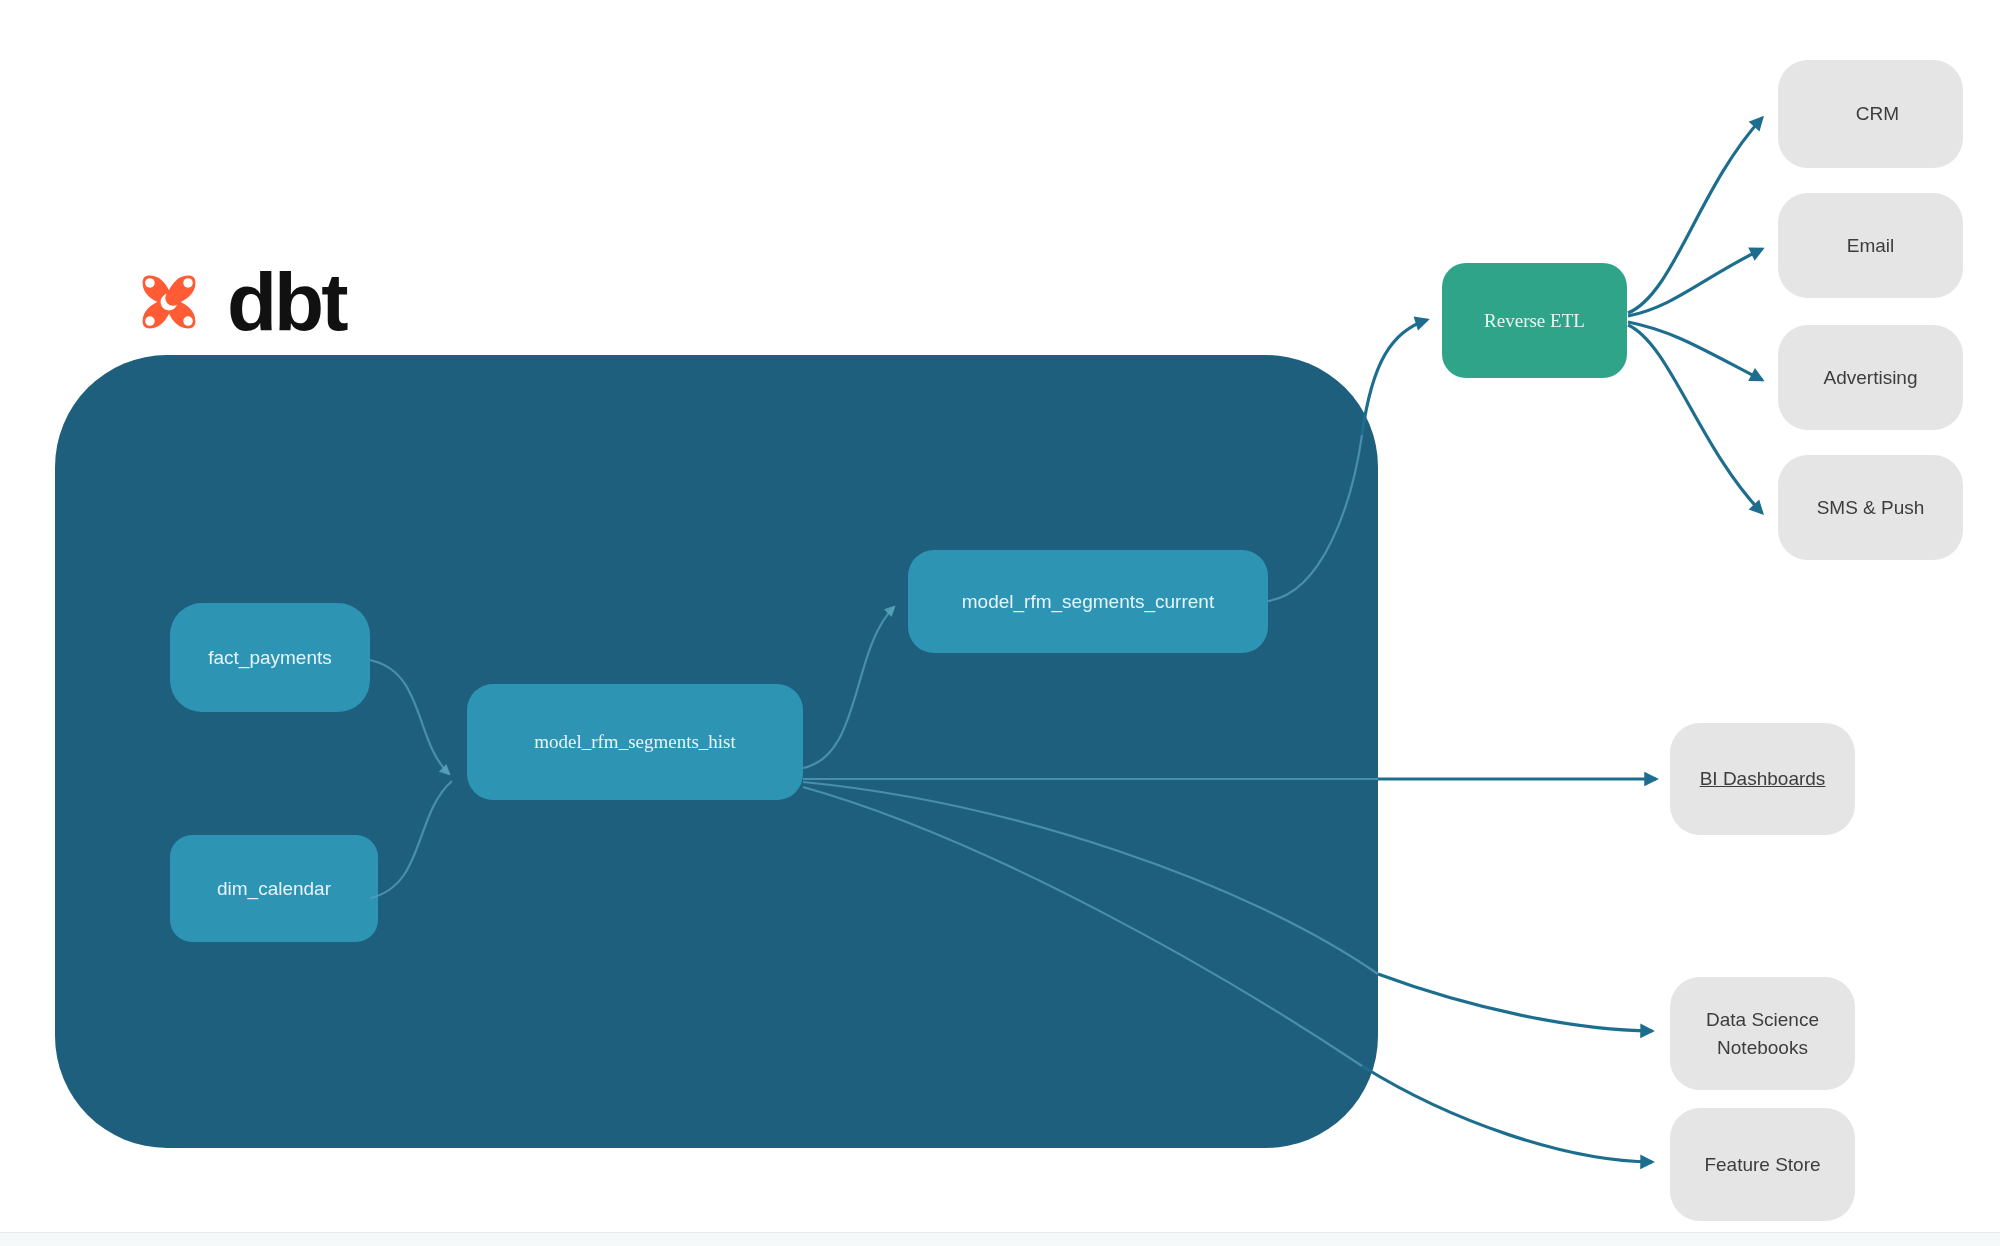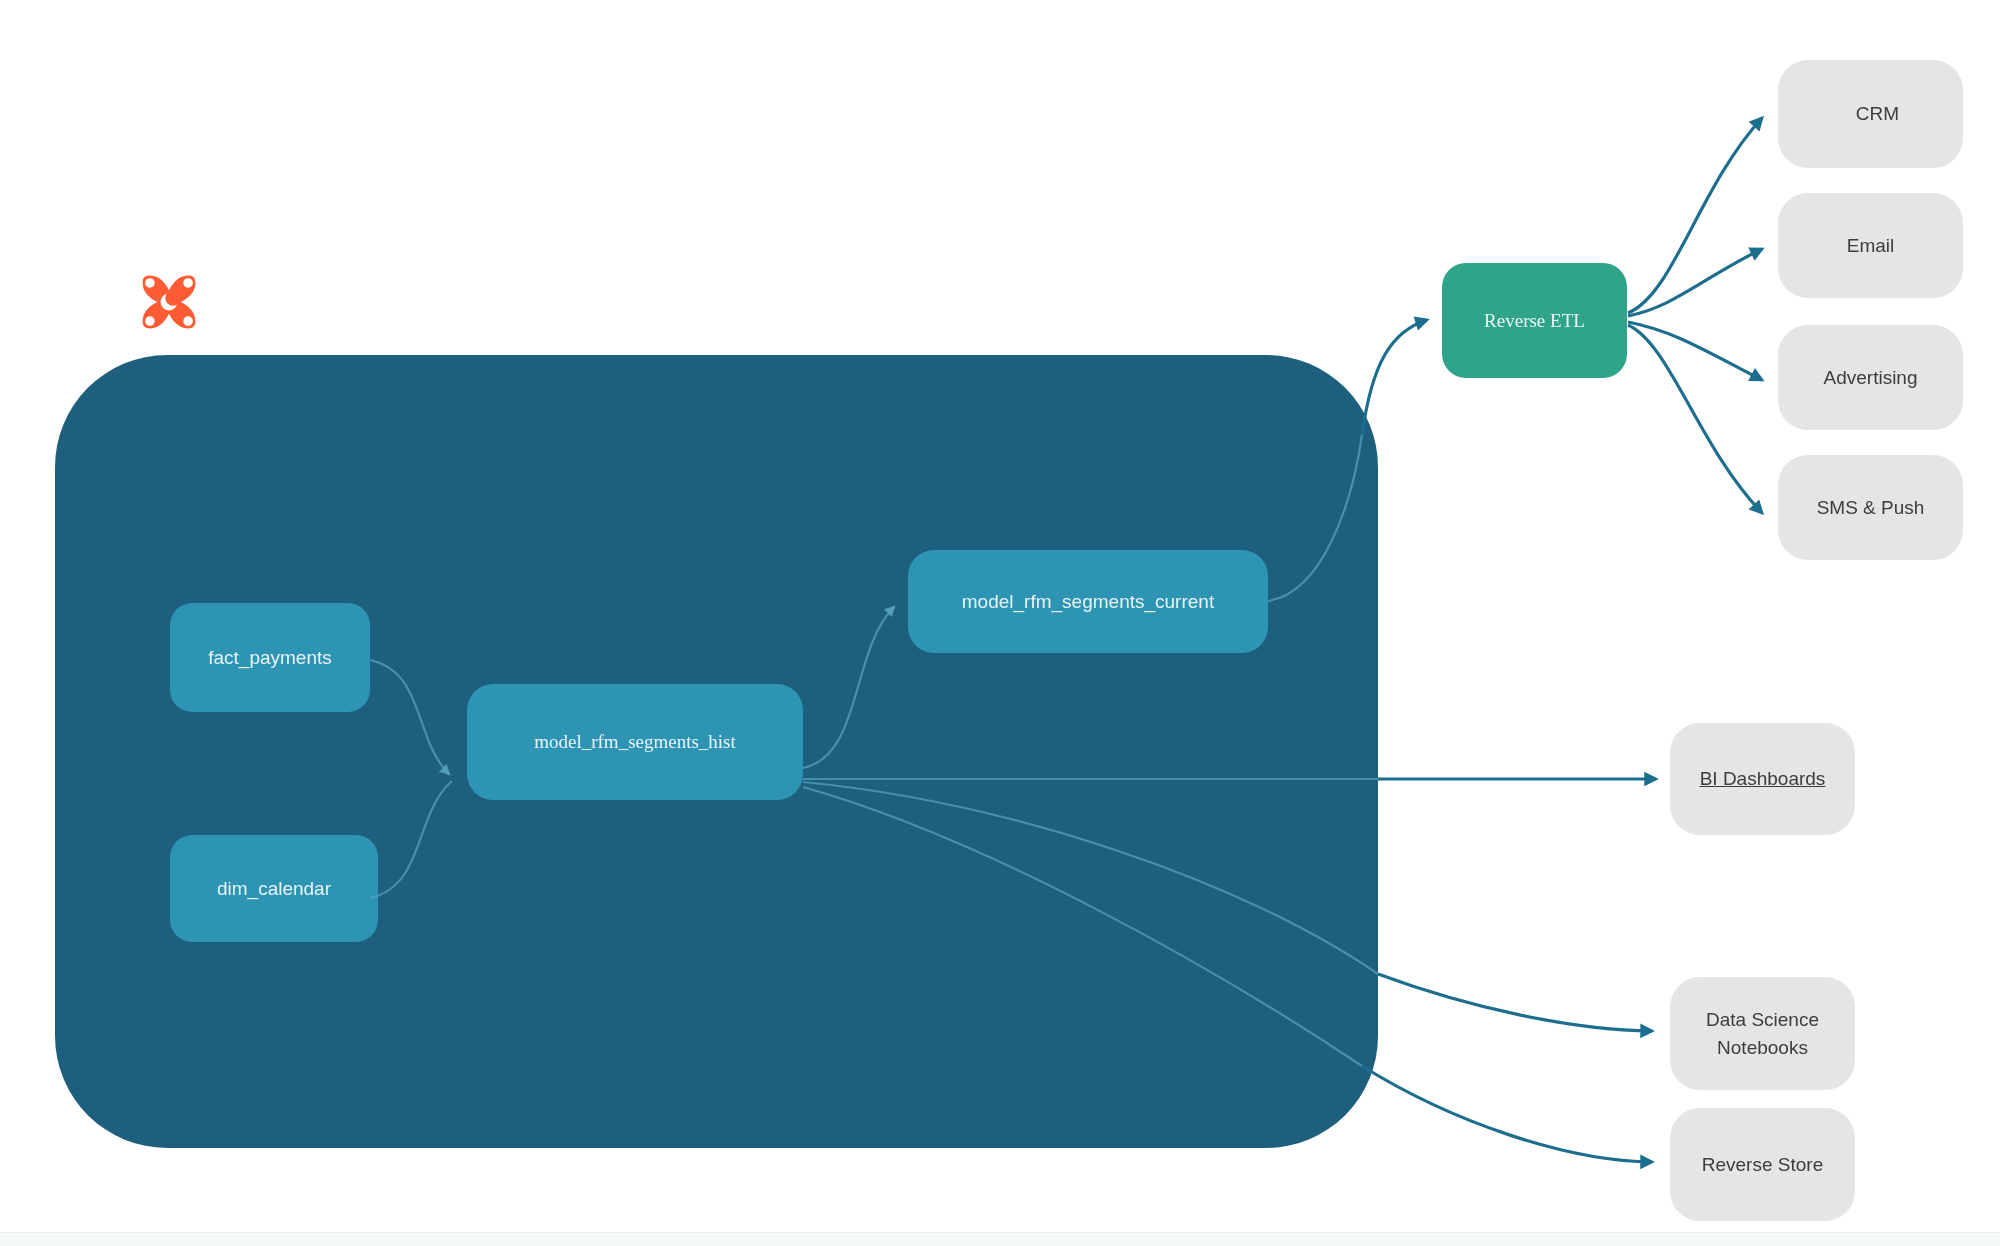--- a/index.html
+++ b/index.html
@@ -30,21 +30,21 @@
   .node{
     position:absolute;display:flex;align-items:center;justify-content:center;
     box-sizing:border-box;text-align:center;font-size:19px;line-height:1.45;
     padding:8px 14px;
   }
   .node.model{background:#2E94B4;color:#E8F4F8;border-radius:22px;}
   .node.model.big{border-radius:26px;}
   .node.green{background:#2FA489;color:#EAF7F2;border-radius:24px;font-family:Liberation Serif, serif;}
   .node.gray{background:#E5E5E5;color:#3D3D3D;border-radius:30px;}
 
-  #n-fact{left:170px;top:603px;width:200px;height:109px;}
+  #n-fact{left:170px;top:603px;width:200px;height:109px;border-radius:32px;}
   #n-dim{left:170px;top:835px;width:208px;height:107px;}
   #n-hist{left:467px;top:684px;width:336px;height:116px;font-family:Liberation Serif, serif;}
   #n-current{left:908px;top:550px;width:360px;height:103px;}
   #n-retl{left:1442px;top:263px;width:185px;height:115px;}
   #n-crm{left:1778px;top:60px;width:185px;height:108px;padding-left:28px;}
   #n-email{left:1778px;top:193px;width:185px;height:105px;}
   #n-adv{left:1778px;top:325px;width:185px;height:105px;}
   #n-sms{left:1778px;top:455px;width:185px;height:105px;}
   #n-bi{left:1670px;top:723px;width:185px;height:112px;text-decoration:underline;}
   #n-ds{left:1670px;top:977px;width:185px;height:113px;}
@@ -81,20 +81,21 @@
         C27,96 24,93 24,86
         C24,72 36,64 44,60
         C36,56 24,48 24,34 Z"></path>
       <circle cx="34" cy="34" r="6.5" fill="#ffffff"></circle>
       <circle cx="86" cy="34" r="6.5" fill="#ffffff"></circle>
       <circle cx="34" cy="86" r="6.5" fill="#ffffff"></circle>
       <circle cx="86" cy="86" r="6.5" fill="#ffffff"></circle>
       <circle cx="60" cy="60" r="11.5" fill="#ffffff"></circle>
       <circle cx="65.5" cy="54.5" r="10.5" fill="#FF5C35"></circle>
     </svg>
+    <span class="logo-word">dbt</span>
   </div>
 
   <div class="warehouse"></div>
 
   <div class="node model" id="n-fact">
     <span>fact_payments</span>
   </div>
   <div class="node model" id="n-dim">
     <span>dim_calendar</span>
   </div>
@@ -122,21 +123,21 @@
     <span>SMS &amp; Push</span>
   </div>
 
   <div class="node gray" id="n-bi">
     <span>BI Dashboards</span>
   </div>
   <div class="node gray" id="n-ds">
     <span>Data Science Notebooks</span>
   </div>
   <div class="node gray" id="n-fs">
-    <span>Reverse Store</span>
+    <span>Feature Store</span>
   </div>
 
   <svg class="edges" width="2000" height="1246" viewBox="0 0 2000 1246">
     <defs>
       <marker id="ah-dark" viewBox="0 0 12 12" refX="9" refY="6" markerWidth="5.5" markerHeight="5.5" orient="auto">
         <path d="M1,1 L11,6 L1,11 Z" fill="#1D6E8E"></path>
       </marker>
       <marker id="ah-light" viewBox="0 0 12 12" refX="9" refY="6" markerWidth="6" markerHeight="6" orient="auto">
         <path d="M1,1 L11,6 L1,11 Z" fill="#5BA4BC" fill-opacity="0.85"></path>
       </marker>

